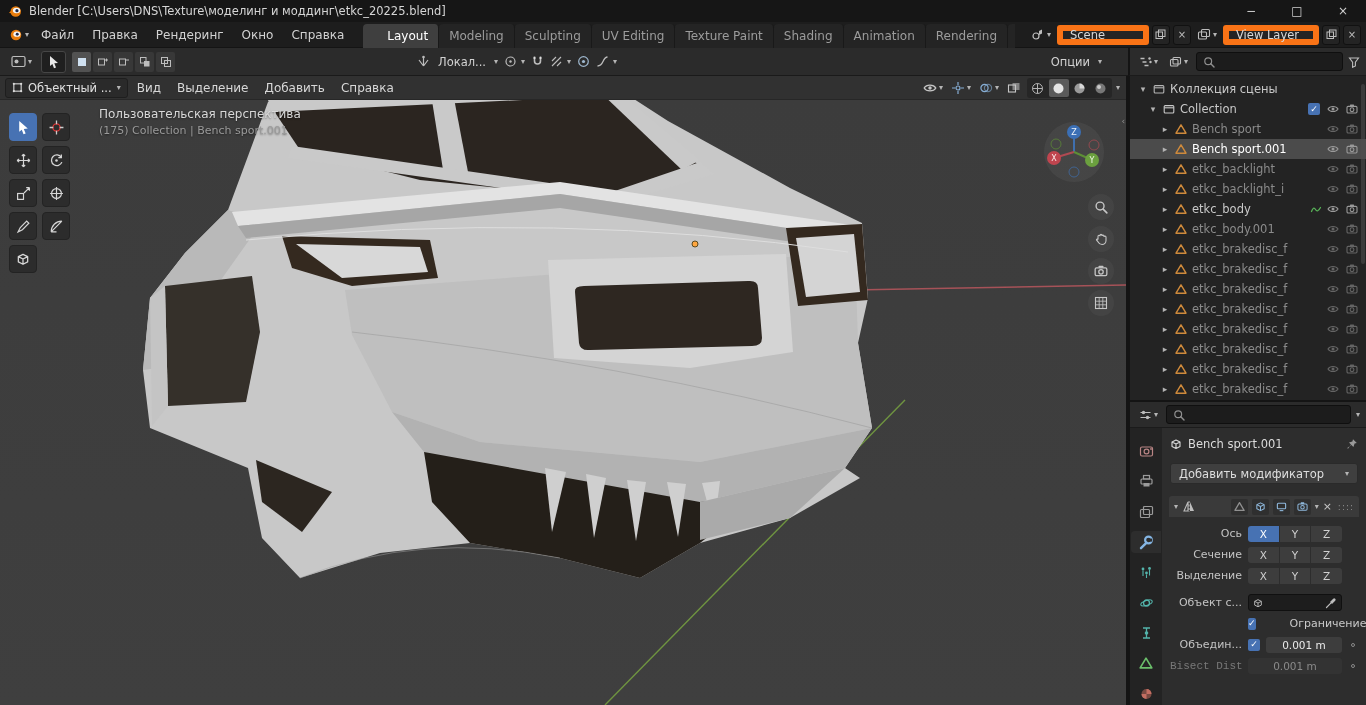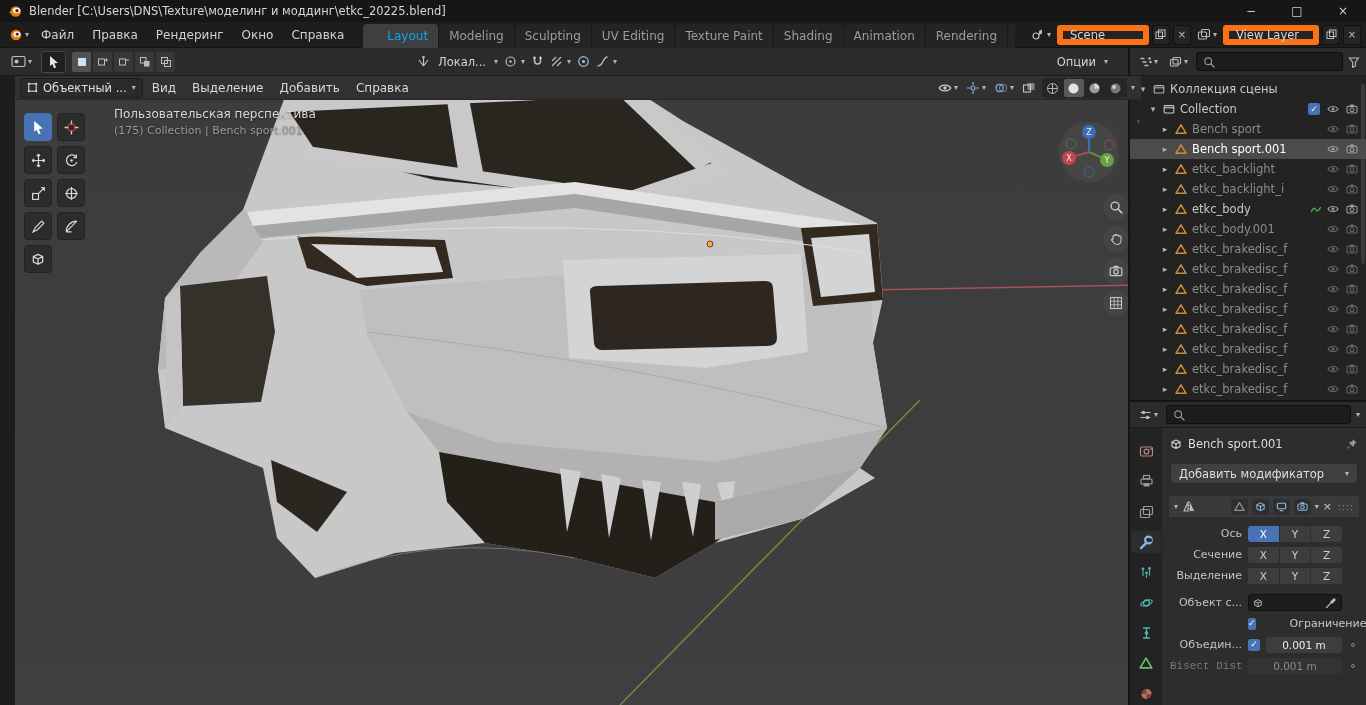--- a/index.html
+++ b/index.html
@@ -13,42 +13,42 @@
   
   .titlebar{position:absolute;top:0;left:0;width:1366px;height:22px;background:#161616;display:flex;align-items:center;gap:7px;padding-left:7px;}
   .title-text{color:#d6d6d6;font-size:11.5px;white-space:nowrap;}
   .win-controls{margin-left:auto;display:flex;height:22px;}
   .winbtn{width:46px;height:22px;display:flex;align-items:center;justify-content:center;color:#d0d0d0;font-size:12px;}
   
   .menubar{position:absolute;top:22px;left:0;width:1366px;height:26px;background:#1d1d1d;display:flex;align-items:center;padding-left:6px;border-bottom:1px solid #141414;}
   .menu-item{padding:0 9px;color:#d2d2d2;height:26px;line-height:26px;font-size:12px;}
   .wtabs{display:flex;height:26px;margin-left:10px;align-items:flex-end;width:652px;overflow:hidden;flex:0 0 auto;}
   .wtab{height:24px;line-height:24px;padding:0 10px;color:#9c9c9c;background:#242424;border-right:1px solid #191919;border-radius:4px 4px 0 0;font-size:12px;white-space:nowrap;}
-  .wtab.active{background:#3f3f3f;color:#0ea5e9;padding-left:24px;}
+  .wtab.active{background:#3f3f3f;color:#ffffff;padding-left:24px;}
   .mb-right{margin-left:auto;display:flex;align-items:center;gap:3px;padding-right:5px;}
   .icon-btn{display:flex;align-items:center;gap:2px;padding:2px 3px;border-radius:3px;color:#bdbdbd;}
   .field{background:#242424;border:6px solid #f97316;height:20px;display:flex;align-items:center;padding:0 7px;border-radius:3px;color:#d8d8d8;font-size:11.5px;}
   .scene-field{width:92px;}
   .vl-field{width:96px;}
   .small-ib{width:18px;height:20px;display:flex;align-items:center;justify-content:center;background:#242424;border:1px solid #111;border-radius:3px;color:#bdbdbd;font-size:10px;}
   
   .row2{position:absolute;top:48px;left:0;width:1128px;height:28px;background:#2b2b2b;display:flex;align-items:center;gap:6px;padding:0 8px;border-bottom:1px solid #1a1a1a;}
   .tool-active-btn{width:25px;height:22px;background:#1f1f1f;border:1px solid #464646;border-radius:3px;display:flex;align-items:center;justify-content:center;}
   .selmode{display:flex;gap:2px;}
   .sm{width:19px;height:20px;background:#383838;display:flex;align-items:center;justify-content:center;border-radius:2px;}
   .sm.active{background:#525252;}
   .grp{display:flex;align-items:center;gap:4px;}
   .ddbtn{display:flex;align-items:center;gap:4px;padding:2px 4px;border-radius:3px;color:#d2d2d2;font-size:11.5px;}
   .orient{margin-left:236px;}
-  .opt{margin-left:auto;margin-right:12px;}
+  .opt{margin-left:auto;margin-right:18px;}
   
   .panel-hdr{position:absolute;background:#2b2b2b;display:flex;align-items:center;gap:5px;padding:0 6px;border-left:2px solid #141414;border-bottom:1px solid #1b1b1b;}
   .search{flex:1;height:19px;background:#1c1c1c;border:1px solid #0f0f0f;border-radius:3px;display:flex;align-items:center;gap:5px;padding:0 6px;color:#8f8f8f;}
   
-  .viewport{position:absolute;top:76px;left:15px;width:1128px;height:629px;background:#3d3d3d;overflow:hidden;border-right:2px solid #141414;}
+  .viewport{position:absolute;top:76px;left:0;width:1128px;height:629px;background:#3d3d3d;overflow:hidden;border-right:2px solid #141414;}
   .vp-hdr{position:absolute;top:0;left:0;width:100%;height:24px;background:#313131;display:flex;align-items:center;gap:2px;padding:0 5px;border-bottom:1px solid #272727;z-index:5;}
   .mode-btn{display:flex;align-items:center;gap:5px;background:#2a2a2a;border:1px solid #1e1e1e;border-radius:3px;height:20px;padding:0 6px;color:#e0e0e0;font-size:11.5px;}
   .vp-menu{padding:0 7px;color:#d8d8d8;font-size:12px;}
   .vp-right{position:absolute;right:6px;top:2px;display:flex;align-items:center;gap:4px;z-index:6;}
   .hbtn{display:flex;align-items:center;gap:2px;padding:1px 2px;border-radius:2px;}
   .shade-group{display:flex;background:#262626;border-radius:3px;padding:1px;gap:1px;}
   .shade{width:20px;height:18px;display:flex;align-items:center;justify-content:center;border-radius:2px;}
   .shade.active{background:#5a5a5a;}
   .scene{position:absolute;top:24px;left:0;}
   .vp-overlay{position:absolute;top:31px;left:99px;z-index:4;text-shadow:0 1px 2px rgba(0,0,0,.45);}

